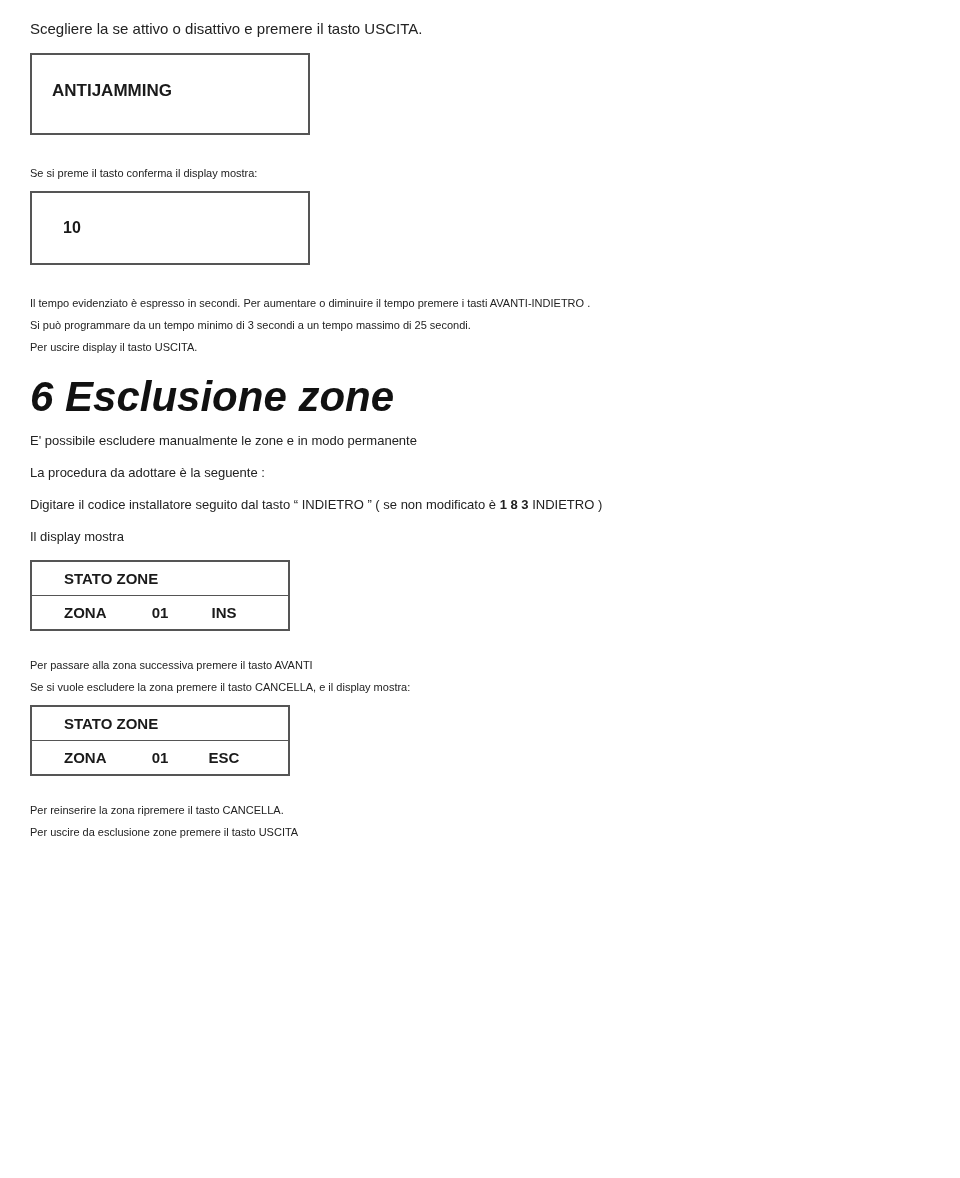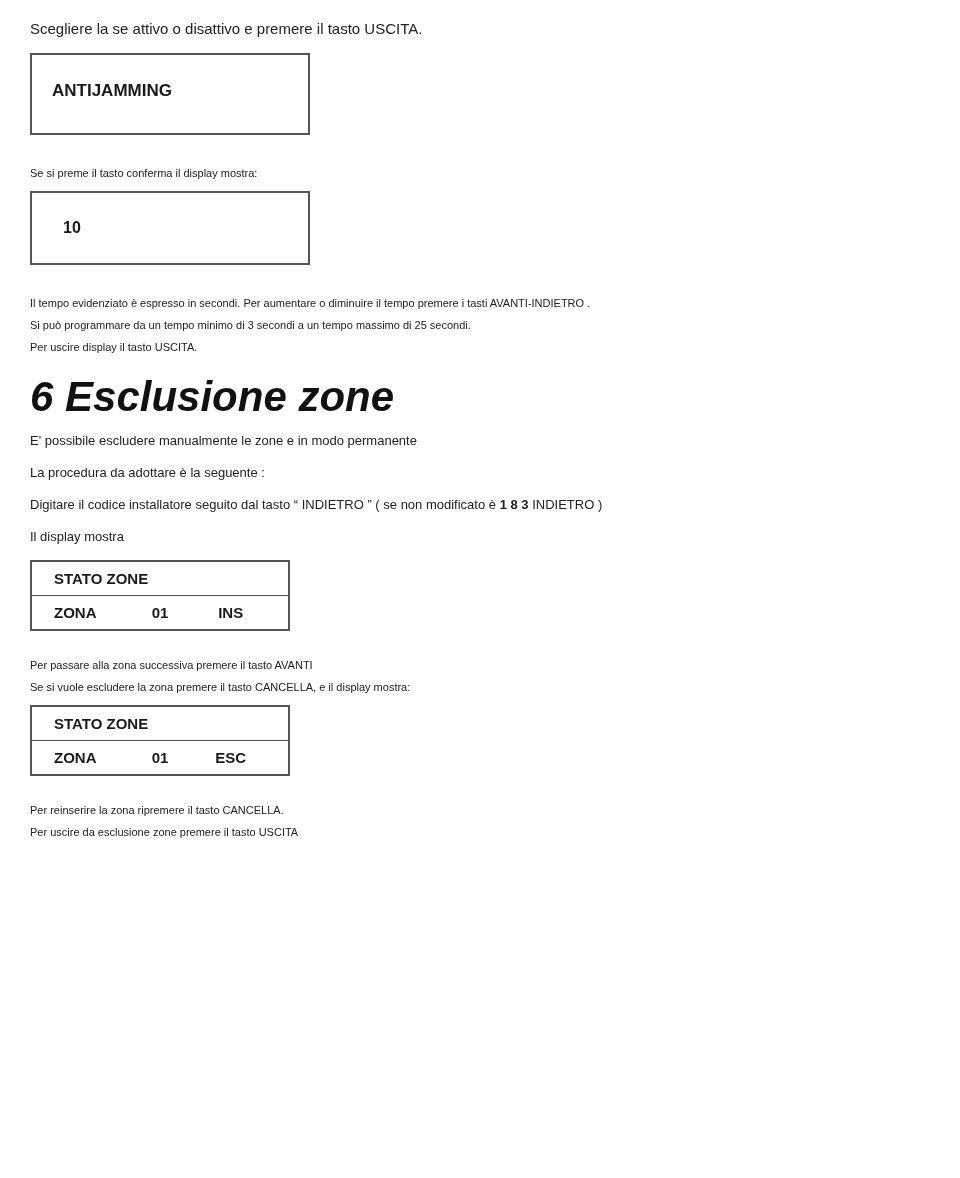--- a/index.html
+++ b/index.html
@@ -66,21 +66,21 @@
     }
     .display-table-box {
       border: 2px solid #555;
       display: inline-block;
       min-width: 260px;
       background: #fff;
       margin-bottom: 14px;
     }
     .display-table-row {
       display: flex;
-      padding: 8px 22px;
+      padding: 8px 32px;
       font-size: 15px;
       font-weight: bold;
     }
     .display-table-row.header {
       border-bottom: 1px solid #555;
     }
     .display-table-cell {
       flex: 1;
       font-size: 15px;
       font-weight: bold;

